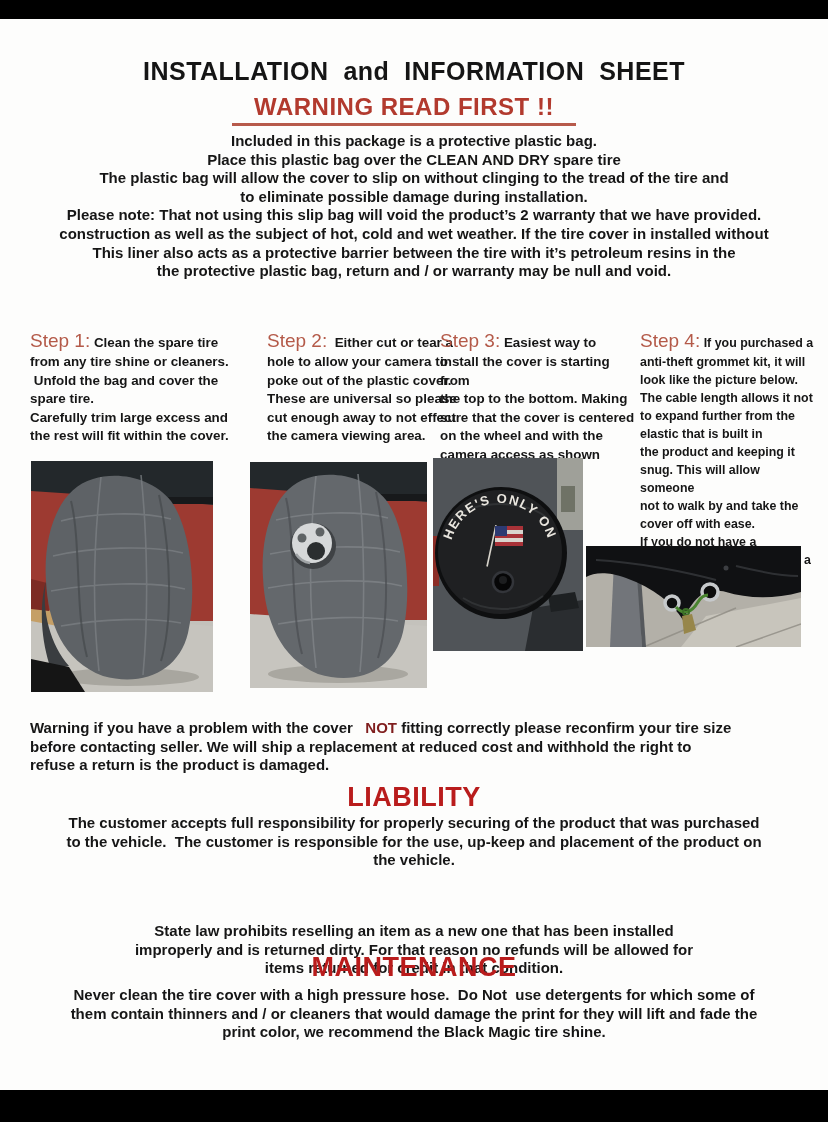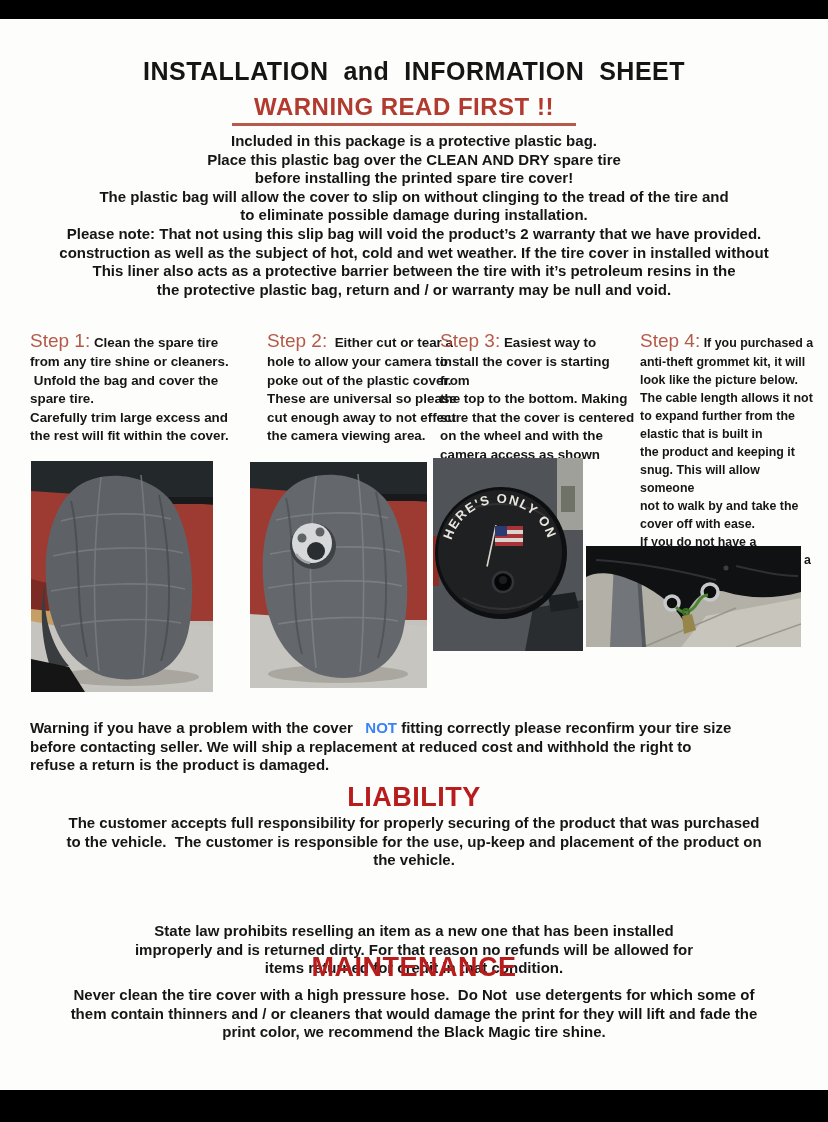--- a/index.html
+++ b/index.html
@@ -36,21 +36,21 @@
   .photo { position:absolute; display:block; }
   #photo1 { left:31px;  top:461px; }
   #photo2 { left:250px; top:462px; }
   #photo3 { left:433px; top:458px; }
   #photo4 { left:586px; top:546px; }
 
   .fit-warning {
     position:absolute; top:719px; left:30px; width:774px;
     font-size:15px; font-weight:bold; line-height:18.6px; white-space:pre-wrap; color:#161616;
   }
-  .fit-warning .red { color:#3b82f6;margin-top:16px; }
+  .fit-warning .red { color:#7f1d1d;margin-top:16px; }
 
   .section-head {
     position:absolute; left:0; width:828px; text-align:center;
     font-size:27px; font-weight:bold; color:#b91c1c; letter-spacing:0.5px;
   }
   #liability-head { top:782px; }
   #maintenance-head { top:952px; }
   .center-para {
     position:absolute; left:24px; width:780px; text-align:center;
     font-size:15px; font-weight:bold; line-height:18.6px; white-space:pre-wrap; color:#161616;
@@ -68,21 +68,20 @@
 
   <div class="doc-title">INSTALLATION  and  INFORMATION  SHEET</div>
 
   <div class="warning-head-wrap">
     <span class="warning-head">WARNING READ FIRST !!</span>
   </div>
 
   <div class="intro">
     <div>Included in this package is a protective plastic bag.</div>
     <div>Place this plastic bag over the CLEAN AND DRY spare tire</div>
-    <div>before installing the printed spare tire cover!</div>
     <div>The plastic bag will allow the cover to slip on without clinging to the tread of the tire and</div>
     <div>to eliminate possible damage during installation.</div>
     <div>Please note: That not using this slip bag will void the product’s 2 warranty that we have provided.</div>
     <div>construction as well as the subject of hot, cold and wet weather.  If the tire cover in installed without</div>
     <div>This liner also acts as a protective barrier between the tire with it’s petroleum resins in the</div>
     <div>the protective plastic bag, return and / or warranty may be null and void.</div>
   </div>
 
   <div class="step-col" id="step1">
     <span class="step-label">Step 1:</span><span class="step-text"> Clean the spare tire

